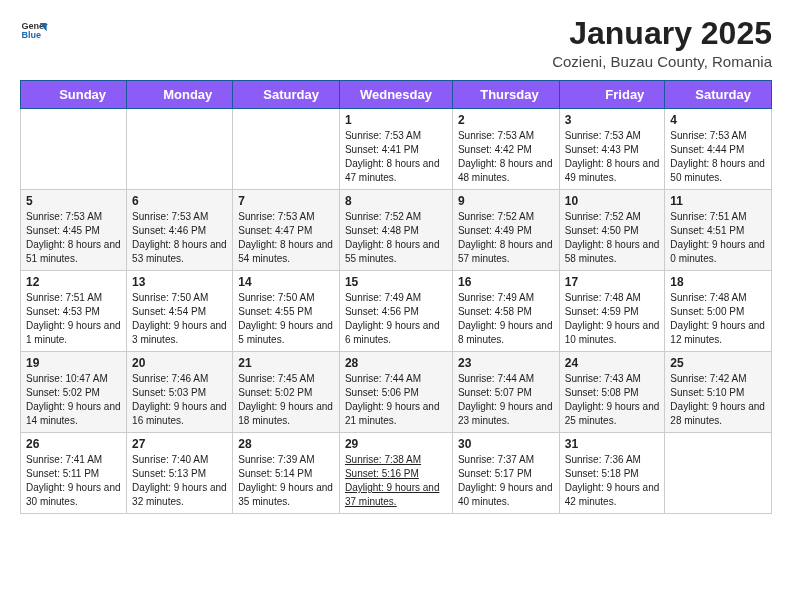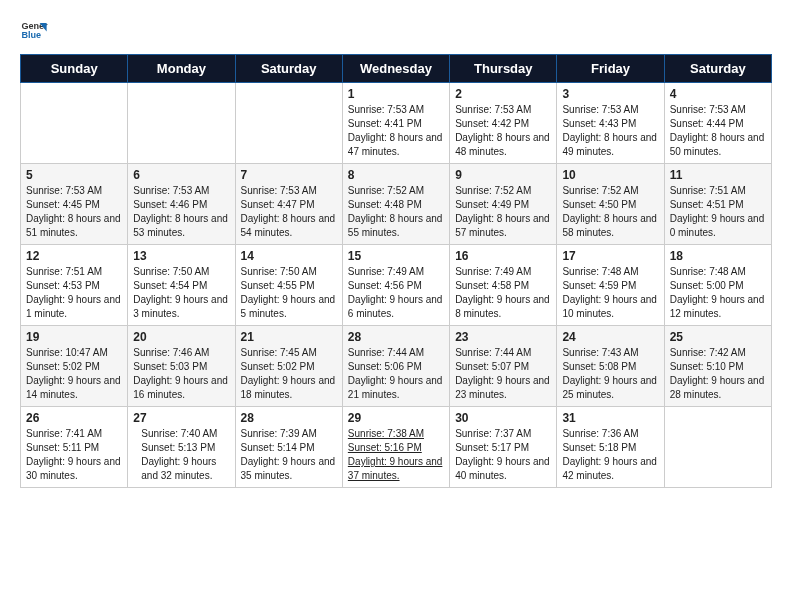--- a/index.html
+++ b/index.html
@@ -38,26 +38,26 @@
       font-size: 15px;
       color: #444;
       margin-top: 2px;
     }
     .calendar {
       width: 100%;
       border-collapse: collapse;
       border: 1px solid #ccc;
     }
     .calendar th {
-      background-color: #0f172a;
+      background-color: #8b5cf6;
       color: #fff;
       font-size: 13px;
       font-weight: bold;
-      padding: 6px 0;
-      text-align: center;
+      padding: 6px 20px;
+      text-align: right;
       border: 1px solid #1a5a9a;
     }
     .calendar td {
       vertical-align: top;
       border: 1px solid #ccc;
       padding: 4px 5px;
       font-size: 10.5px;
       color: #222;
       background: #fff;
       width: calc(100% / 7);
@@ -87,20 +87,22 @@
 <div class="header">
   <div class="logo">
     <svg class="logo-icon" viewBox="0 0 40 40">
 
       <text x="2" y="18" font-size="13" font-weight="bold" fill="#333" font-family="Arial">General</text>
       <text x="2" y="32" font-size="13" font-weight="bold" fill="#1a6ab0" font-family="Arial">Blue</text>
       <polygon points="38,10 28,10 38,22" fill="#1a6ab0"></polygon>
     </svg>
   </div>
   <div class="title-block">
+    <div class="month-title">January 2025</div>
+    <div class="location">Cozieni, Buzau County, Romania</div>
   </div>
 </div>
 
 <table class="calendar">
   <thead>
     <tr>
     <th>Sunday</th>
         <th>Monday</th>
         <th>Saturday</th>
         <th>Wednesday</th>
@@ -273,21 +275,21 @@
       </tr>
       <tr>
         <td>
           <span class="day-number">26</span>
           <div class="day-info" style="white-space: pre-line;">Sunrise: 7:41 AM
 Sunset: 5:11 PM
 Daylight: 9 hours and 30 minutes.</div>
         </td>
         <td>
           <span class="day-number">27</span>
-          <div class="day-info" style="white-space: pre-line; margin-left: 8px;">Sunrise: 7:40 AM
+          <div class="day-info" style="white-space: pre-line;">Sunrise: 7:40 AM
 Sunset: 5:13 PM
 Daylight: 9 hours and 32 minutes.</div>
         </td>
         <td>
           <span class="day-number">28</span>
           <div class="day-info" style="white-space: pre-line;">Sunrise: 7:39 AM
 Sunset: 5:14 PM
 Daylight: 9 hours and 35 minutes.</div>
         </td>
         <td>

